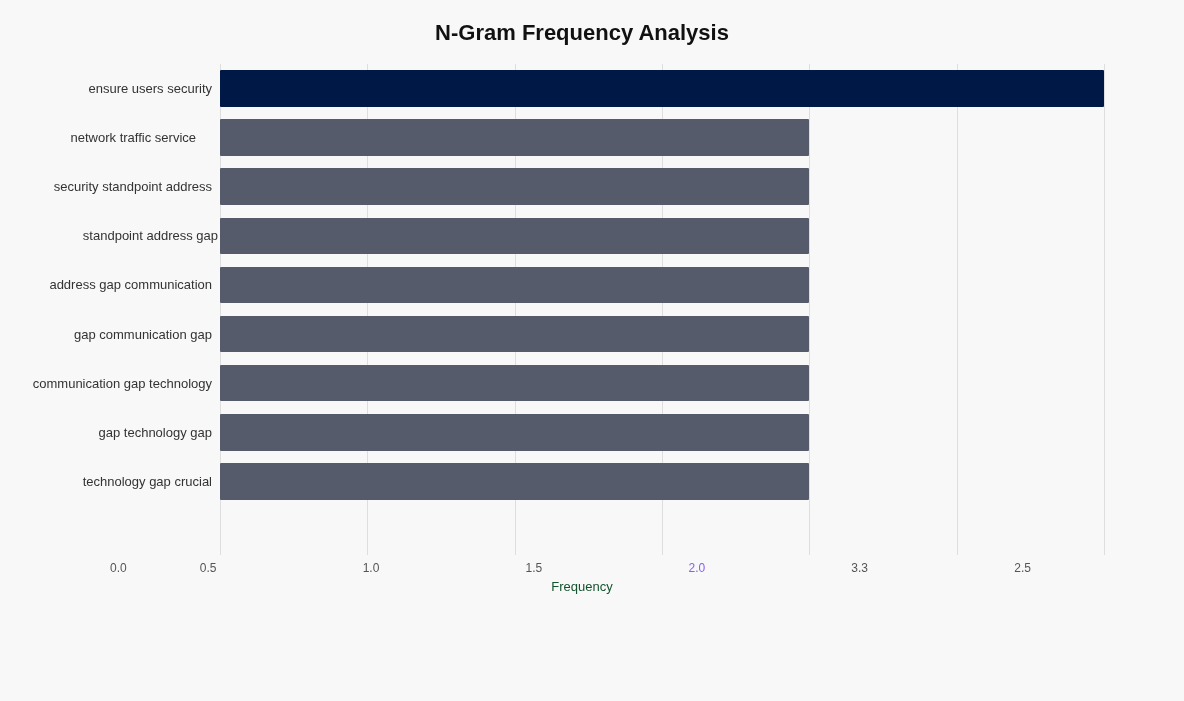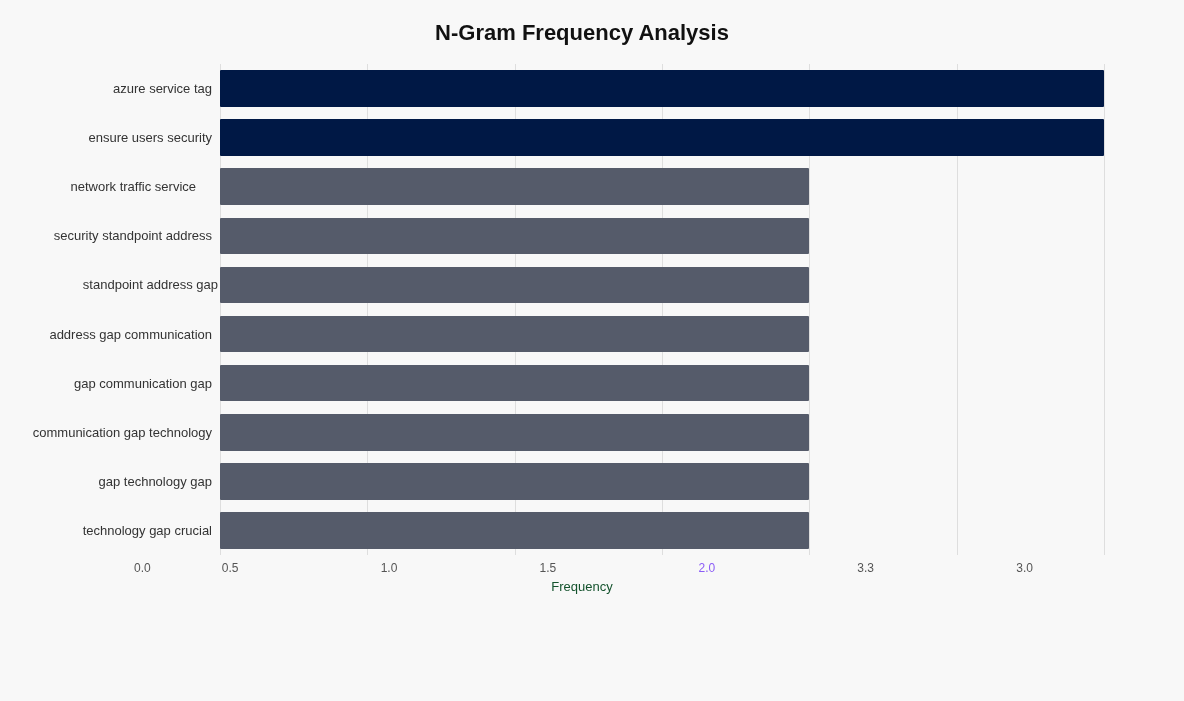--- a/index.html
+++ b/index.html
@@ -22,21 +22,21 @@
     .chart-title {
       text-align: center;
       font-size: 22px;
       font-weight: 700;
       color: #111;
       margin-bottom: 18px;
     }
     .x-axis {
       display: flex;
       justify-content: space-between;
-      margin-left: 120px;
+      margin-left: 96px;
       margin-right: 40px;
       margin-top: 6px;
       position: relative;
     }
     .x-axis-label {
       text-align: center;
       font-size: 13px;
       color: #14532d;
       margin-top: 4px;
     }
@@ -51,26 +51,20 @@
 
     <div style="position:relative; margin-left:200px; margin-right:40px; height: calc(100% - 50px);" id="bars-area">
 
     <div style="position: absolute; top: 0px; bottom: 0px; left: 0%; width: 1px; background: rgba(0, 0, 0, 0.1); pointer-events: none;"></div>
         <div style="position: absolute; top: 0px; bottom: 0px; left: 16.6667%; width: 1px; background: rgba(0, 0, 0, 0.1); pointer-events: none;"></div>
         <div style="position: absolute; top: 0px; bottom: 0px; left: 33.3333%; width: 1px; background: rgba(0, 0, 0, 0.1); pointer-events: none;"></div>
         <div style="position: absolute; top: 0px; bottom: 0px; left: 50%; width: 1px; background: rgba(0, 0, 0, 0.1); pointer-events: none;"></div>
         <div style="position: absolute; top: 0px; bottom: 0px; left: 66.6667%; width: 1px; background: rgba(0, 0, 0, 0.1); pointer-events: none;"></div>
         <div style="position: absolute; top: 0px; bottom: 0px; left: 83.3333%; width: 1px; background: rgba(0, 0, 0, 0.1); pointer-events: none;"></div>
         <div style="position: absolute; top: 0px; bottom: 0px; left: 100%; width: 1px; background: rgba(0, 0, 0, 0.1); pointer-events: none;"></div>
-        <div style="display: flex; align-items: center; height: 10%; position: relative;">
-          <div style="position: absolute; right: 100%; width: 190px; text-align: right; font-size: 13px; color: rgb(51, 51, 51); white-space: nowrap; padding-right: 8px;">azure service tag</div>
-          <div style="width: 100%; height: 100%; display: flex; align-items: center; padding: 3px 0px;">
-            <div style="width: 100%; height: 85%; border-radius: 1px; background: rgb(0, 24, 69);"></div>
-          </div>
-        </div>
         <div style="display: flex; align-items: center; height: 10%; position: relative;">
           <div style="position: absolute; right: 100%; width: 190px; text-align: right; font-size: 13px; color: rgb(51, 51, 51); white-space: nowrap; padding-right: 8px;">ensure users security</div>
           <div style="width: 100%; height: 100%; display: flex; align-items: center; padding: 3px 0px;">
             <div style="width: 100%; height: 85%; border-radius: 1px; background: rgb(0, 24, 69);"></div>
           </div>
         </div>
         <div style="display: flex; align-items: center; height: 10%; position: relative;">
           <div style="position: absolute; right: 100%; width: 190px; text-align: right; font-size: 13px; color: rgb(51, 51, 51); white-space: nowrap; padding-right: 24px;">network traffic service</div>
           <div style="width: 100%; height: 100%; display: flex; align-items: center; padding: 3px 0px;">
             <div style="width: 66.6667%; height: 85%; border-radius: 1px; background: rgb(85, 91, 106);"></div>
@@ -120,17 +114,17 @@
         </div>
       </div>
 
     <div class="x-axis" id="x-axis">
     <div style="font-size: 12px; color: rgb(85, 85, 85); text-align: center; flex: 0 0 0px; margin-left: -6px;">0.0</div>
         <div style="font-size: 12px; color: rgb(85, 85, 85); text-align: center; flex: 1 1 0%;">0.5</div>
         <div style="font-size: 12px; color: rgb(85, 85, 85); text-align: center; flex: 1 1 0%;">1.0</div>
         <div style="font-size: 12px; color: rgb(85, 85, 85); text-align: center; flex: 1 1 0%;">1.5</div>
         <div style="font-size: 12px; color: #8b5cf6; text-align: center; flex: 1 1 0%;">2.0</div>
         <div style="font-size: 12px; color: rgb(85, 85, 85); text-align: center; flex: 1 1 0%;">3.3</div>
-        <div style="font-size: 12px; color: rgb(85, 85, 85); text-align: center; flex: 1 1 0%;">3.0</div>
+        <div style="font-size: 12px; color: rgb(85, 85, 85); text-align: center; flex: 1 1 0%;">2.5</div>
       </div>
     <div class="x-axis-label">Frequency</div>
   </div>
 </div>
 
 </body></html>

